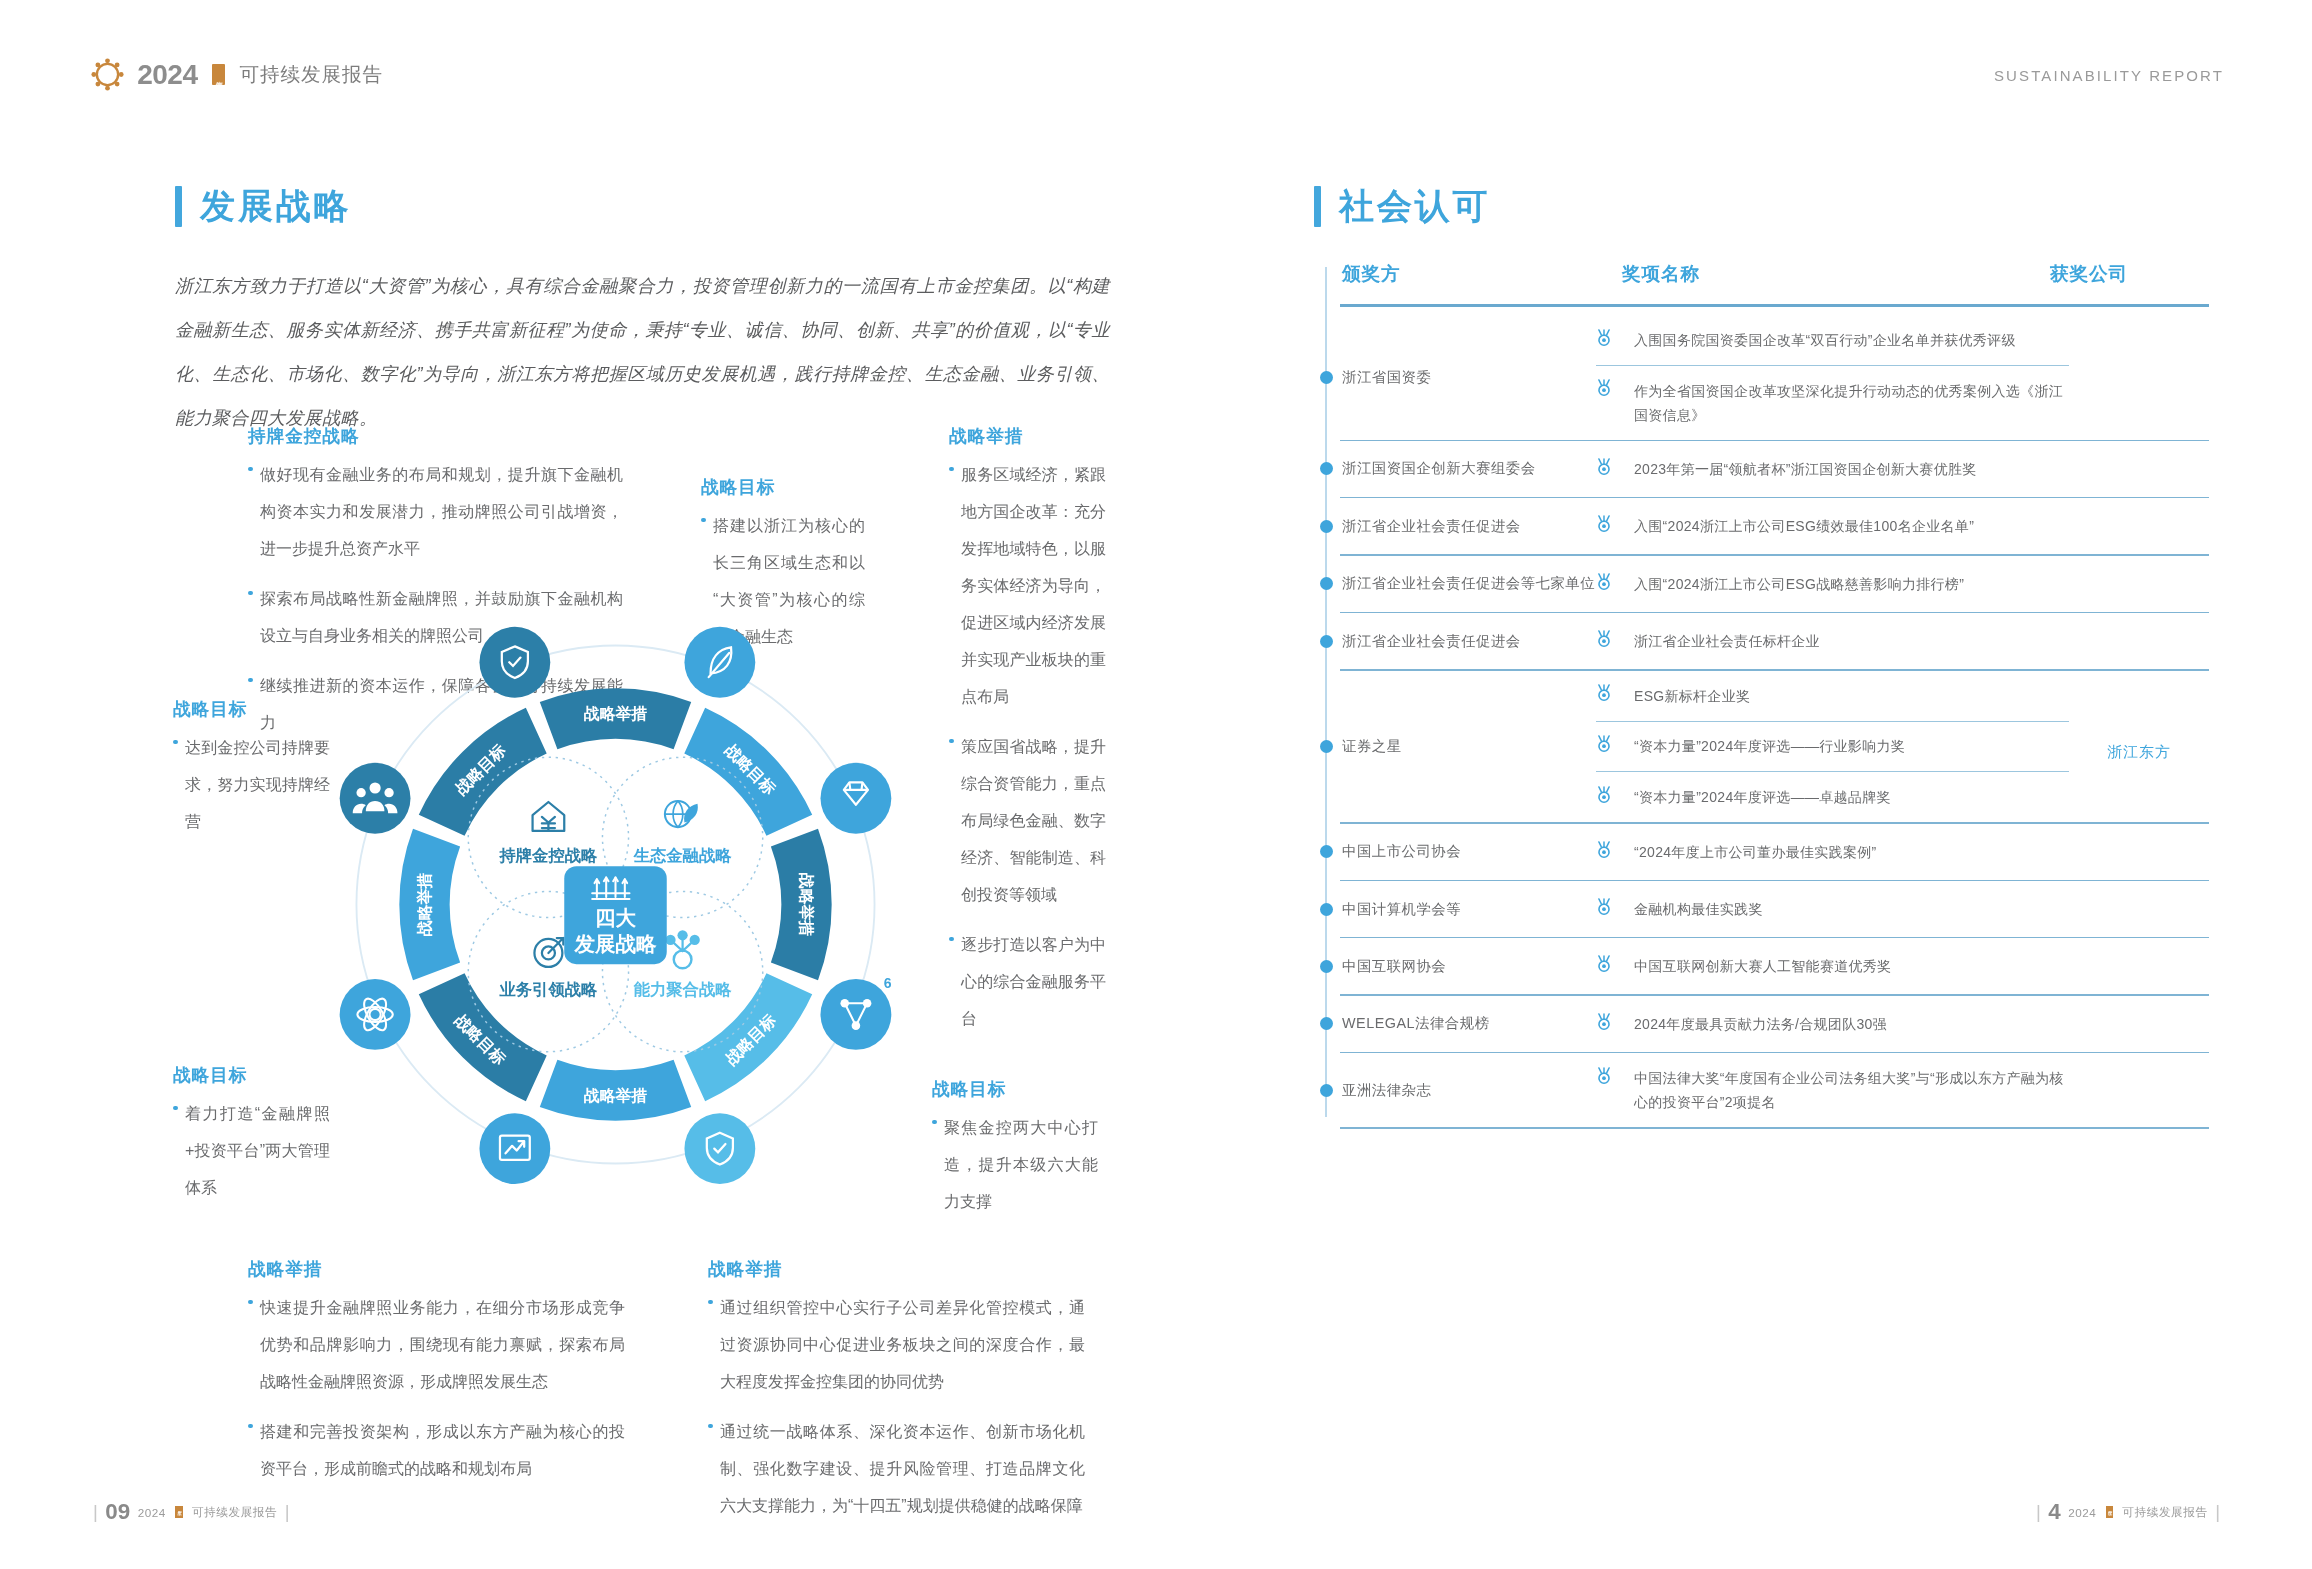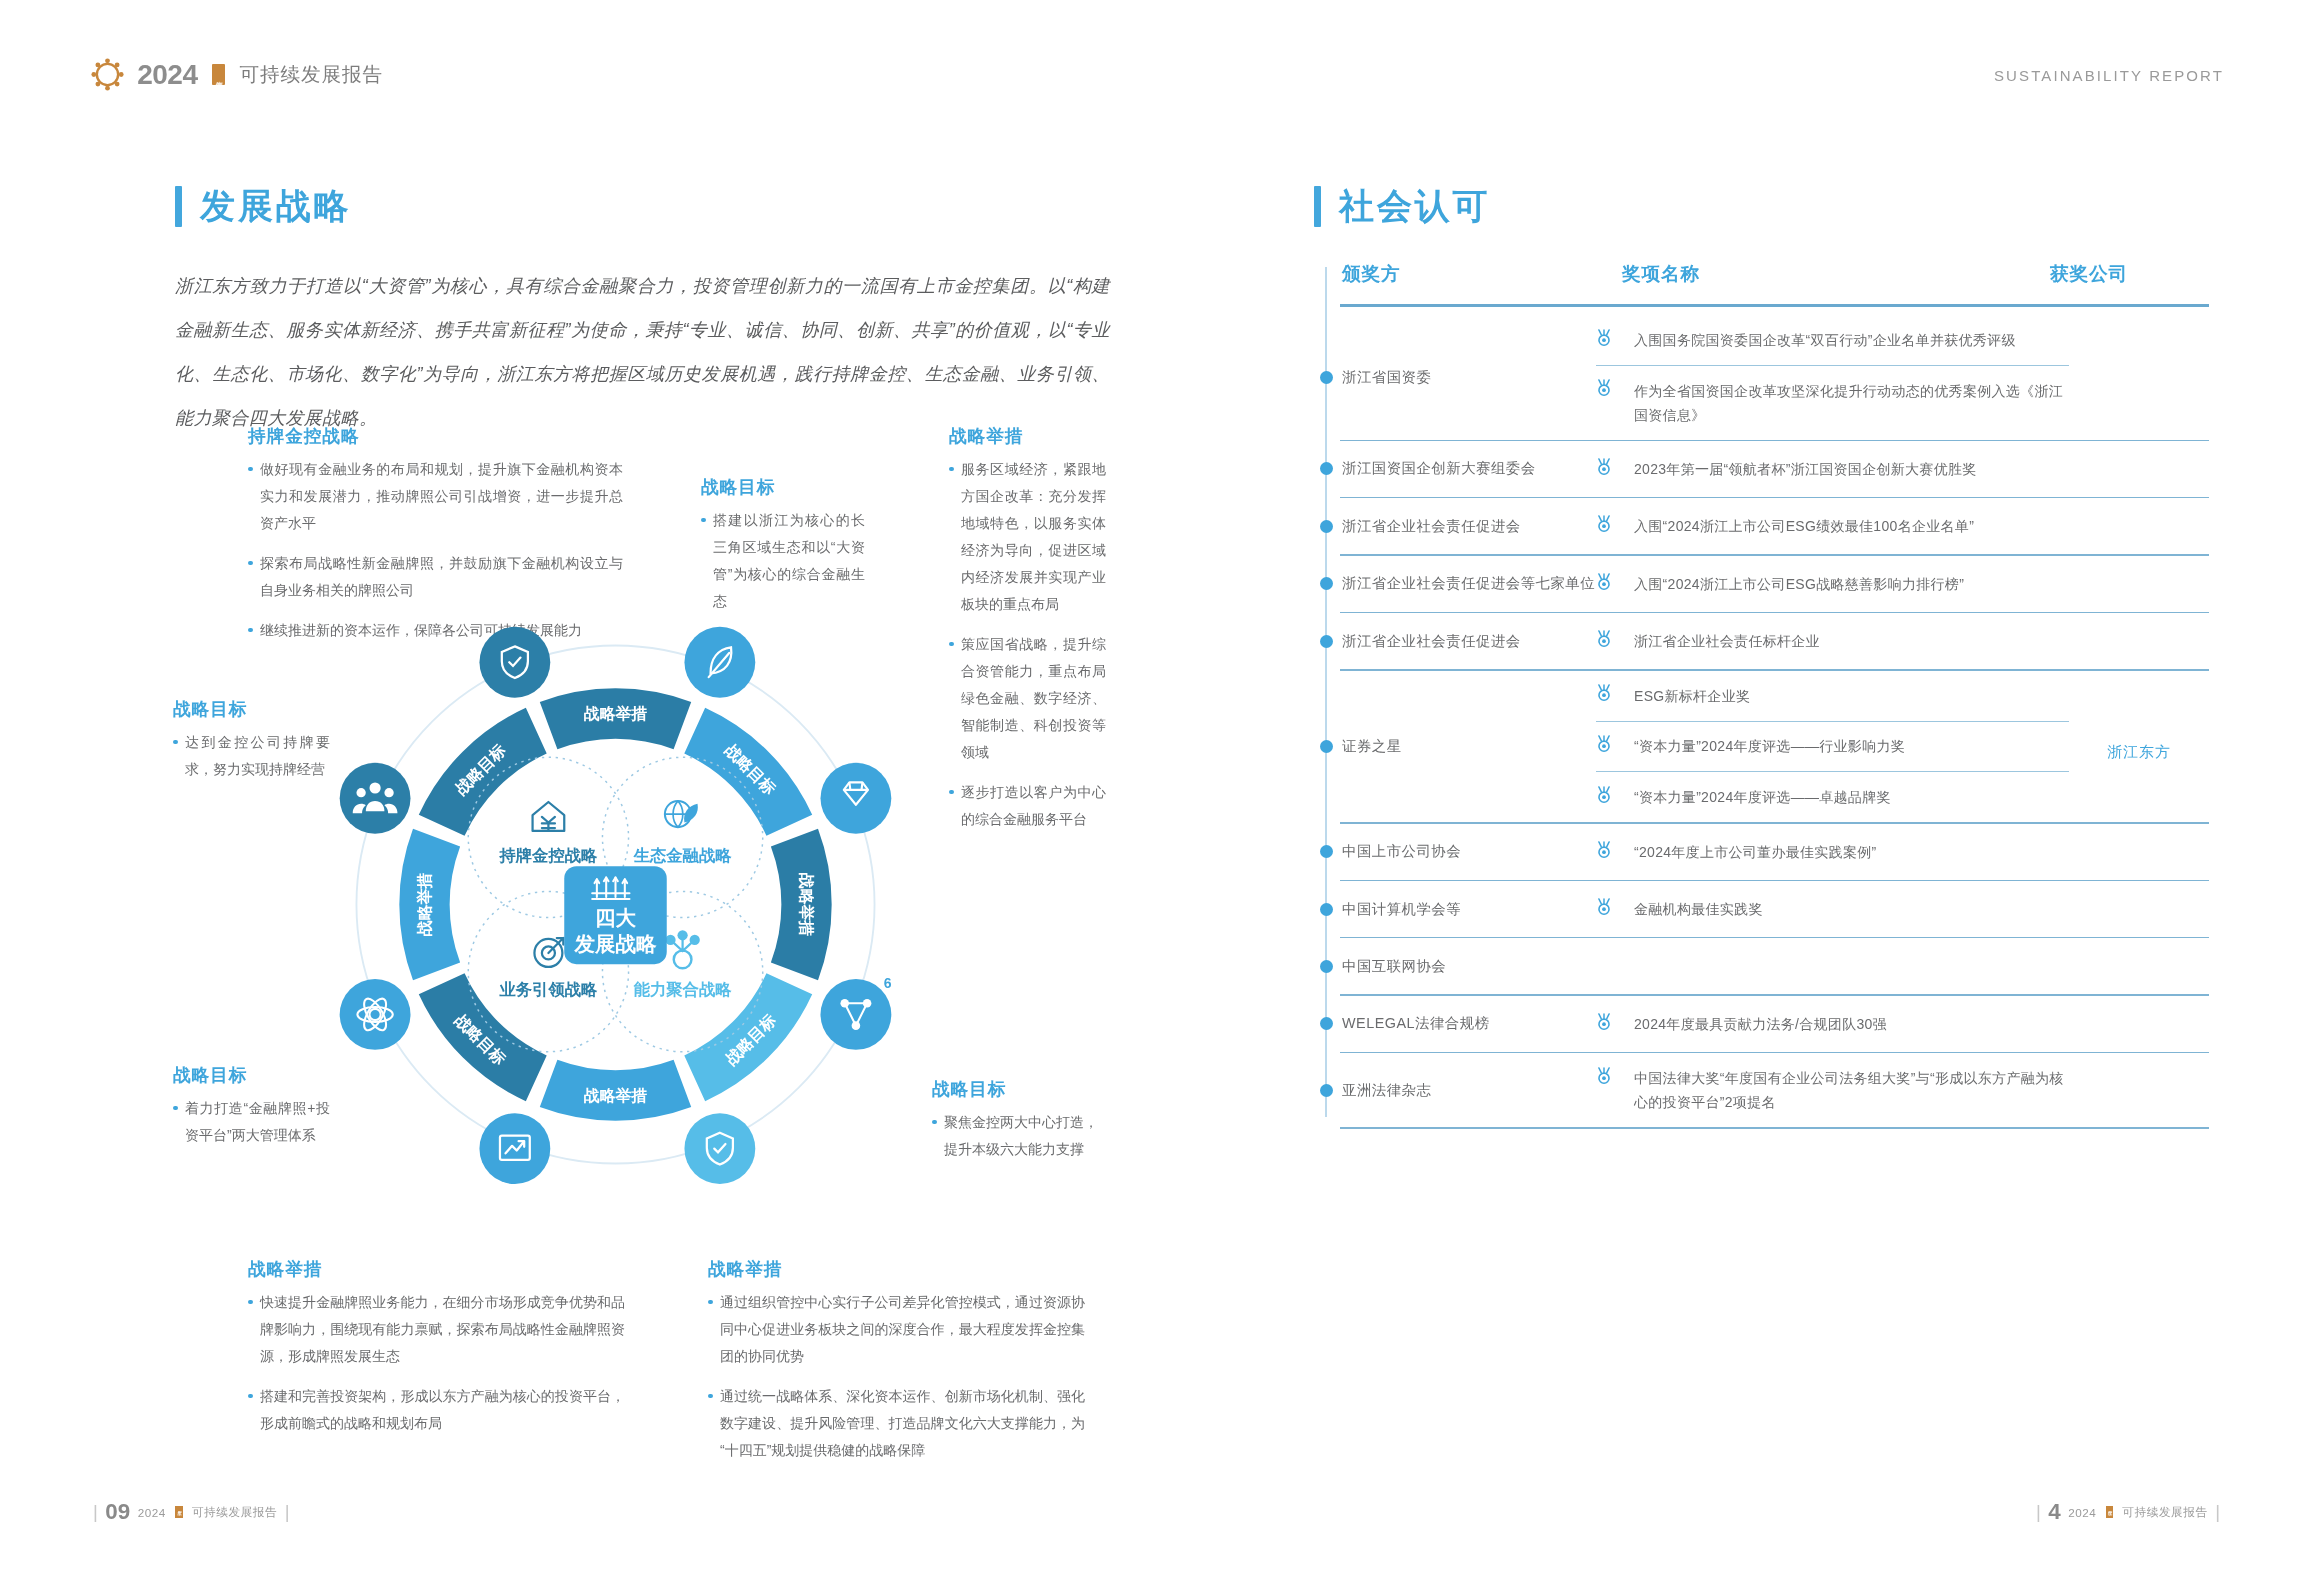--- a/index.html
+++ b/index.html
@@ -50,21 +50,21 @@
     font-style:italic;
   }
 
   
   .callout { position:absolute; }
   .callout .c-h {
     font-size:17.7px; font-weight:700; color:#3ea5dc; margin-bottom:7.5px; letter-spacing:0.9px;
   }
   .callout ul { list-style:none; }
   .callout li {
-    position:relative; padding-left:12px; font-size:14px; line-height:27px;
+    position:relative; padding-left:12px; font-size:16px; line-height:37px;
     color:#6a6b6d; margin-bottom:13px; text-align:justify;
   }
   .callout li::before {
     content:""; position:absolute; left:0; top:11.2px;
     width:4.7px; height:4.7px; background:#3ea5dc; border-radius:50%;
   }
 
   
   #diagram { position:absolute; left:308px; top:597px; width:615px; height:615px; }
   #diagram svg { display:block; }
@@ -524,20 +524,30 @@
      </svg>
               <span>金融机构最佳实践奖</span>
             </div>
           </div>
           <div class="company"></div>
         </div>
         <div class="rule-med" style="margin-left: 26px;"></div>
         <div class="row">
           <span class="dot"></span>
           <div class="org">中国互联网协会</div>
+          <div class="awd-wrap">
+            <div class="awd">
+              <svg class="medal" width="16" height="17.7" viewBox="0 0 17 19">
+       <path d="M3 1 L5.5 6 M8.5 1 L8.5 6 M14 1 L11.5 6" stroke="#3ea5dc" stroke-width="1.6" fill="none" stroke-linecap="round"></path>
+       <circle cx="8.5" cy="12" r="5.4" fill="none" stroke="#3ea5dc" stroke-width="1.7"></circle>
+       <circle cx="8.5" cy="12" r="2" fill="#3ea5dc"></circle>
+     </svg>
+              <span>中国互联网创新大赛人工智能赛道优秀奖</span>
+            </div>
+          </div>
           <div class="company"></div>
         </div>
         <div class="rule-med" style="margin-left: 26px;"></div>
         <div class="row">
           <span class="dot"></span>
           <div class="org">WELEGAL法律合规榜</div>
           <div class="awd-wrap">
             <div class="awd">
               <svg class="medal" width="16" height="17.7" viewBox="0 0 17 19">
        <path d="M3 1 L5.5 6 M8.5 1 L8.5 6 M14 1 L11.5 6" stroke="#3ea5dc" stroke-width="1.6" fill="none" stroke-linecap="round"></path>

